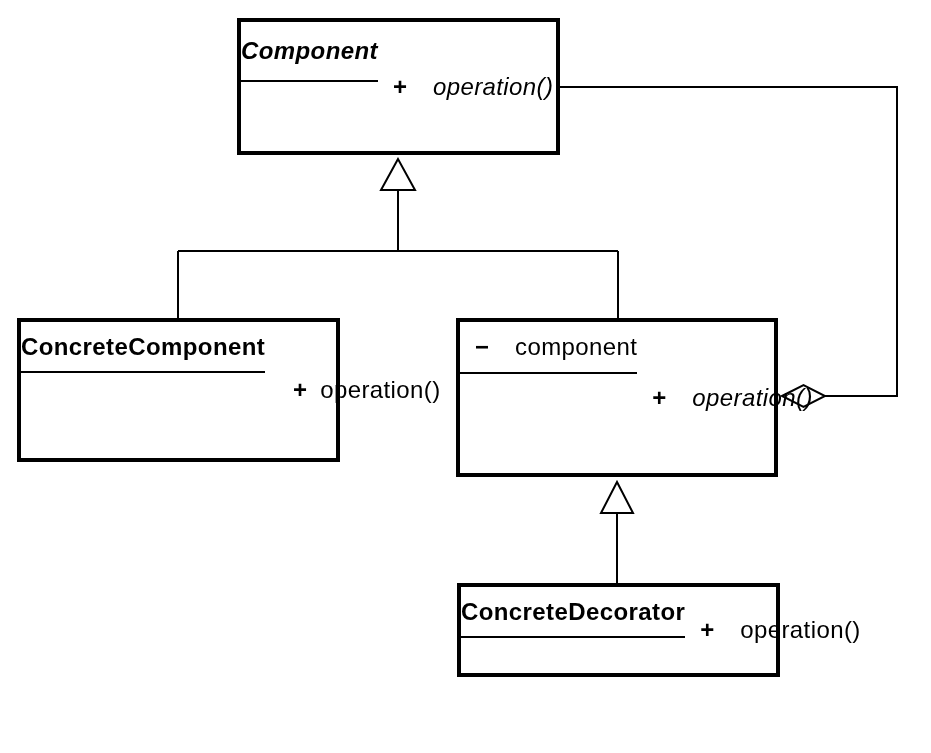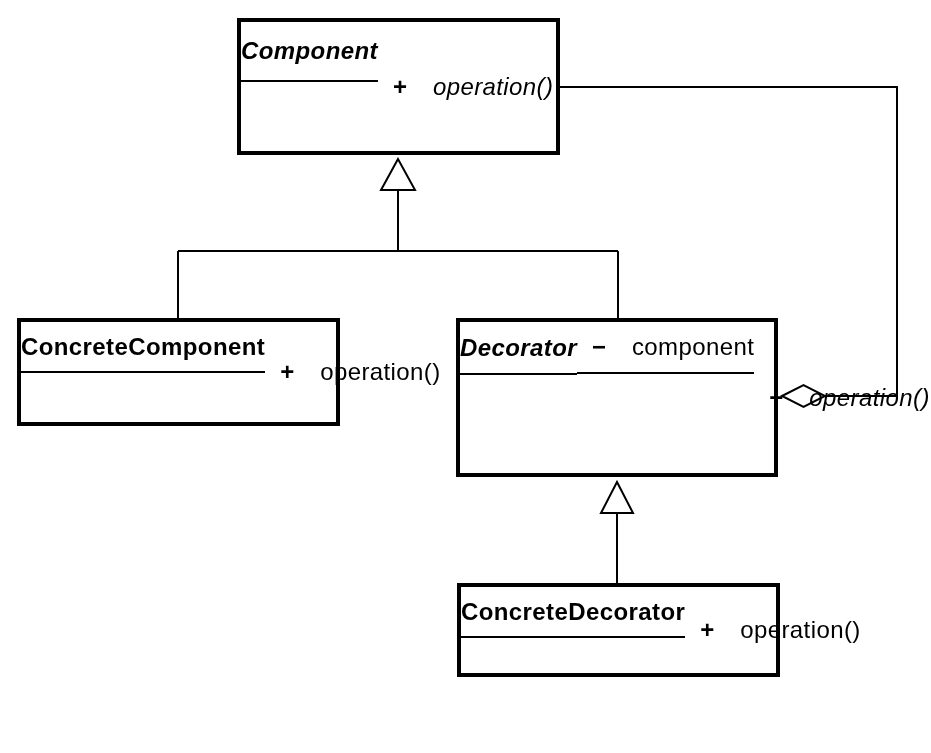--- a/index.html
+++ b/index.html
@@ -74,31 +74,30 @@
 
   <div class="uml-class" style="left:237px; top:18px; width:323px; height:137px;">
     <div class="compartment sep class-title abstract-name" style="height:60px;">Component</div>
     <div class="compartment sep" style="height:21px;"></div>
     <div class="compartment member-row" style="flex:1 1 auto;">
       <span class="vis">+</span>
       <span class="sig-italic">operation()</span>
     </div>
   </div>
 
-  <div class="uml-class" style="left:17px; top:318px; width:323px; height:108px;">
+  <div class="uml-class" style="left:17px; top:318px; width:323px; height:144px;text-align:center;">
     <div class="compartment sep class-title" style="height:51px;">ConcreteComponent</div>
     <div class="compartment sep" style="height:23px;"></div>
     <div class="compartment member-row" style="flex:1 1 auto;">
       <span class="vis">+</span>
       <span>operation()</span>
     </div>
   </div>
 
   <div class="uml-class" style="left:456px; top:318px; width:322px; height:159px;">
-    <div class="compartment sep class-title abstract-name" style="height:53px;">Decorator</div>
     <div class="compartment sep member-row" style="height:52px;">
       <span class="vis">−</span>
       <span>component</span>
     </div>
     <div class="compartment member-row" style="flex:1 1 auto;">
       <span class="vis">+</span>
       <span class="sig-italic">operation()</span>
     </div>
   </div>
 

